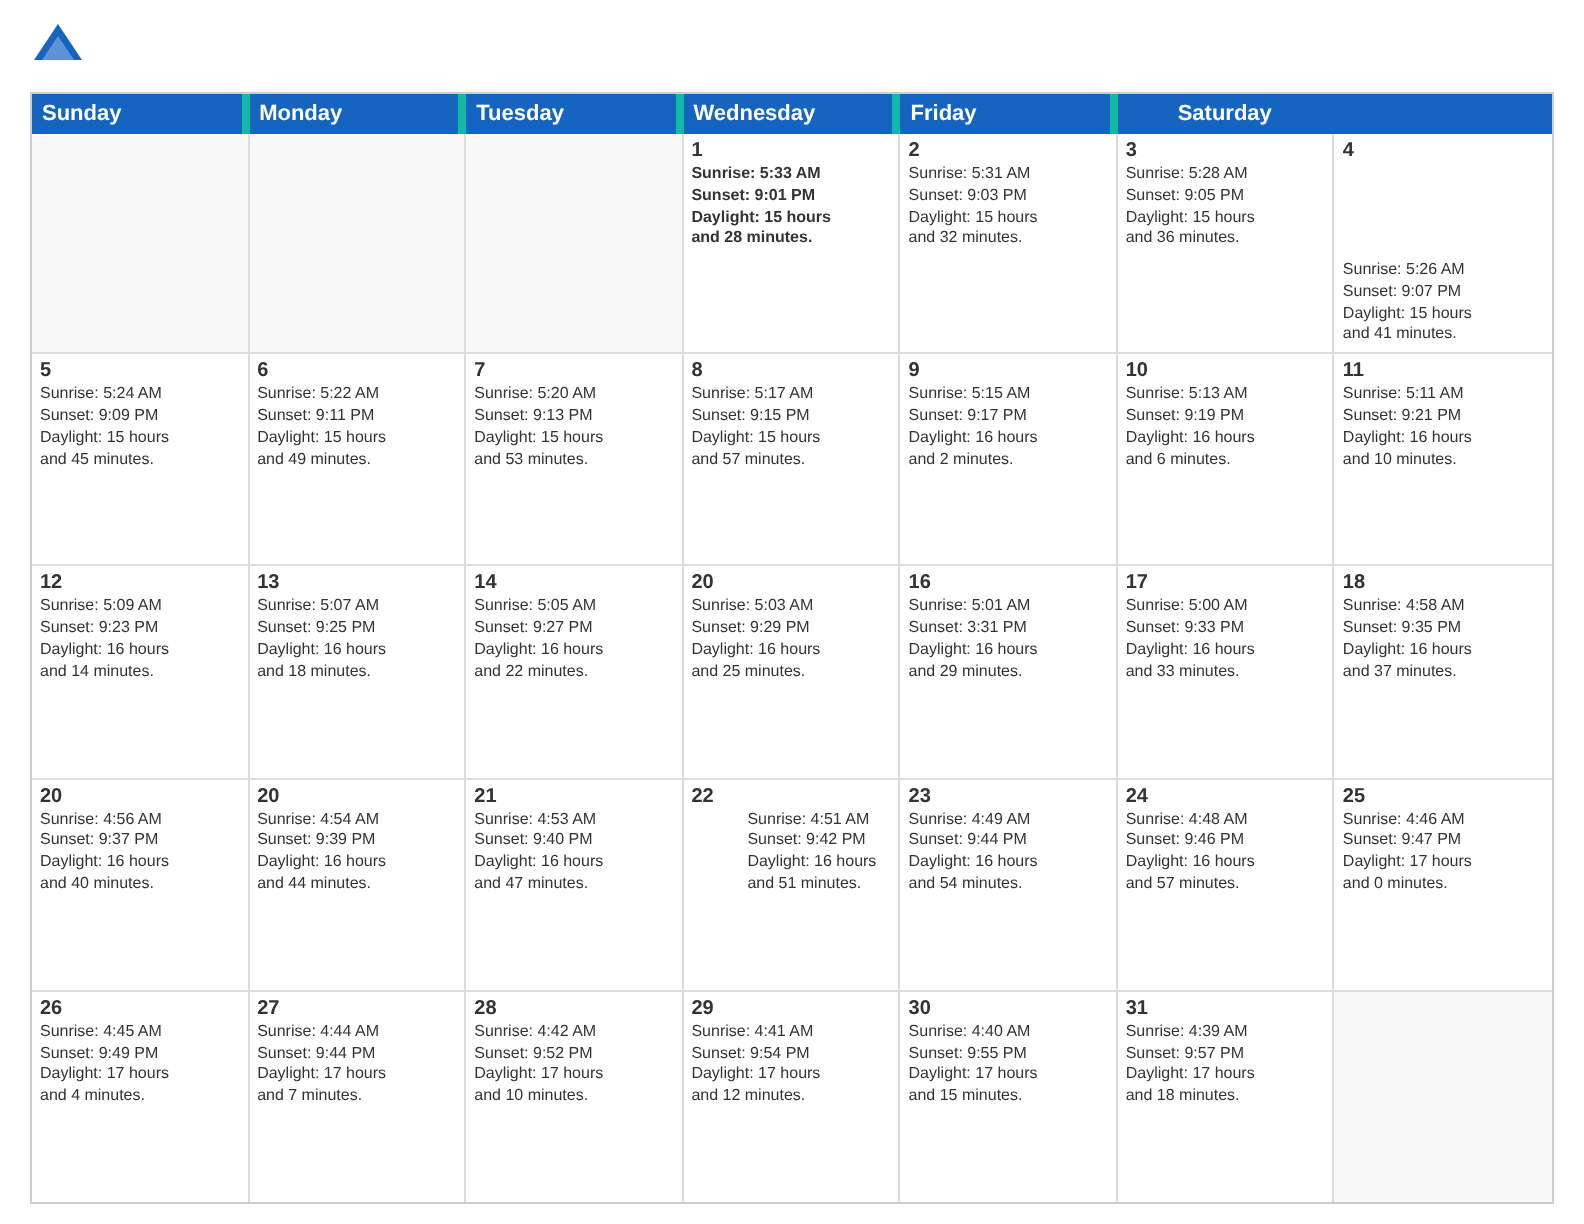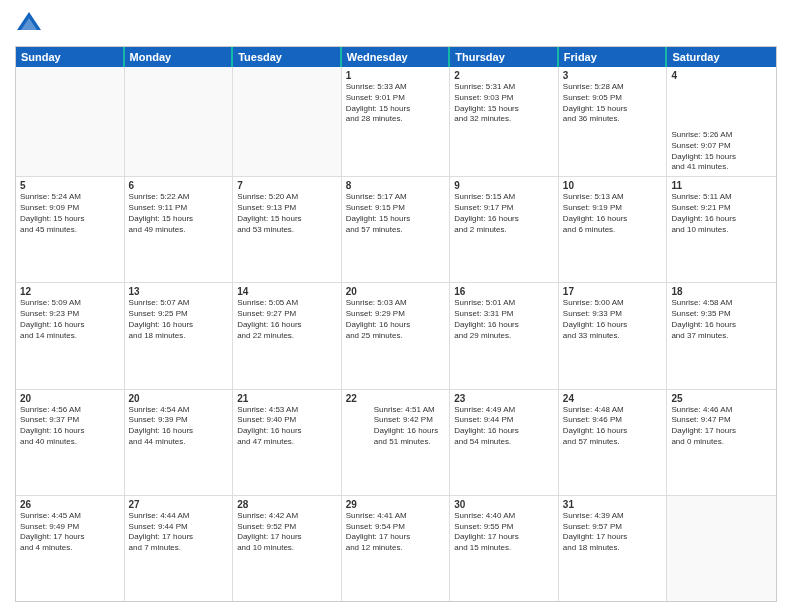--- a/index.html
+++ b/index.html
@@ -70,23 +70,23 @@
       display: grid;
       grid-template-columns: repeat(7, 1fr);
       background: #1565c0;
     }
     .cal-header-cell {
       color: #fff;
       font-size: 11px;
       font-weight: bold;
       padding: 4px 5px;
       text-align: left;
-      border-right: 2px solid #14b8a6;
-    }
-    .cal-header-cell:last-child { border-right: none; }
+      border-right: 4px solid #14b8a6;
+    }
+    .cal-header-cell:last-child { border-right: none; margin-left: 25px; }
     .cal-body {
       flex: 1;
       display: flex;
       flex-direction: column;
     }
     .cal-row {
       display: grid;
       grid-template-columns: repeat(7, 1fr);
       flex: 1;
       border-top: 1px solid #ddd;
@@ -136,32 +136,31 @@
       <div class="subtitle"></div>
     </div>
   </div>
 
   <div class="calendar">
     <div class="cal-header" id="cal-header">
         <div class="cal-header-cell">Sunday</div>
         <div class="cal-header-cell">Monday</div>
         <div class="cal-header-cell">Tuesday</div>
         <div class="cal-header-cell">Wednesday</div>
-        <div class="cal-header-cell">Thursday</div>
         <div class="cal-header-cell">Friday</div>
         <div class="cal-header-cell">Saturday</div>
       </div>
     <div class="cal-body" id="cal-body">
         <div class="cal-row">
           <div class="cal-cell empty"></div>
           <div class="cal-cell empty"></div>
           <div class="cal-cell empty"></div>
           <div class="cal-cell">
             <div class="day-num">1</div>
-            <div class="cell-text" style="white-space: pre-line;">Sunrise: 5:33 AM
+            <div class="cell-text" style="white-space: pre-line; font-weight: bold;">Sunrise: 5:33 AM
 Sunset: 9:01 PM
 Daylight: 15 hours
 and 28 minutes.</div>
           </div>
           <div class="cal-cell">
             <div class="day-num">2</div>
             <div class="cell-text" style="white-space: pre-line;">Sunrise: 5:31 AM
 Sunset: 9:03 PM
 Daylight: 15 hours
 and 32 minutes.</div>

